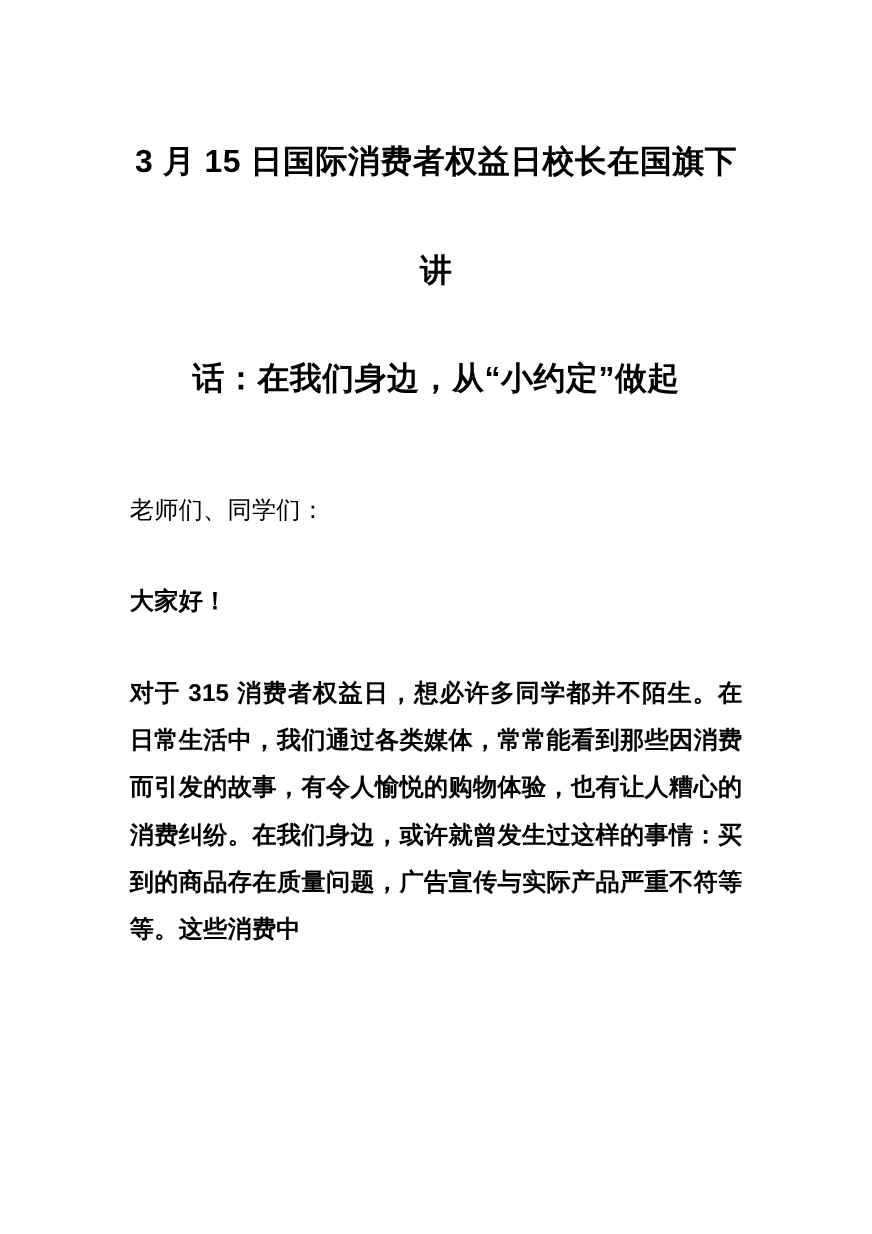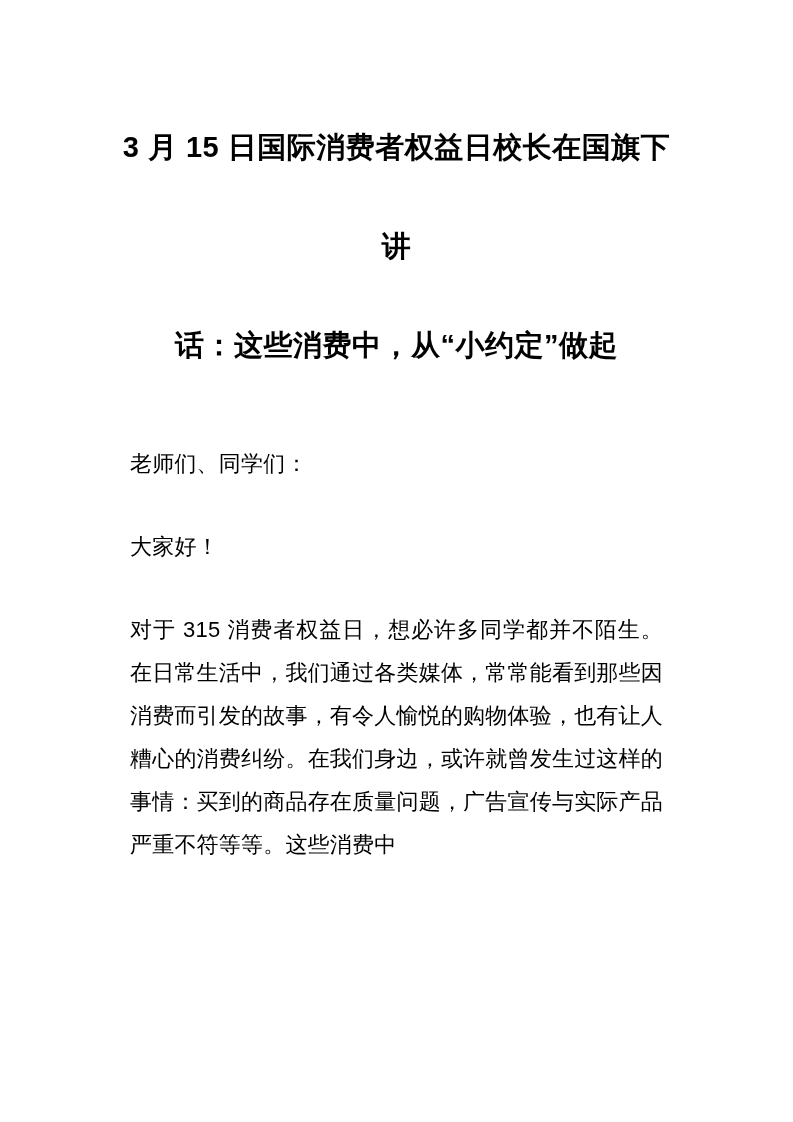--- a/index.html
+++ b/index.html
@@ -31,38 +31,39 @@
     margin: 0;
   }
   .doc-title .title-line {
     display: block;
   }
   .body-text p {
     font-size: 22px;
     line-height: 43px;
     text-align: justify;
     letter-spacing: 0.2px;
-    margin: 12px;
+    margin: 0;
   }
   .body-text p.first {
     margin-top: 47px;
   }
   .body-text p + p {
     margin-top: 40px;
+    font-weight: bold;
   }
 </style>
 </head>
 <body>
 
 <div class="page">
   <div class="content">
 
     <h1 class="doc-title">
       <span class="title-line">3 月 15 日国际消费者权益日校长在国旗下讲</span>
-      <span class="title-line">话：这些消费中，从“小约定”做起</span>
+      <span class="title-line">话：在我们身边，从“小约定”做起</span>
     </h1>
 
     <div class="body-text">
       <p class="first">老师们、同学们：</p>
       <p>大家好！</p>
       <p>对于 315 消费者权益日，想必许多同学都并不陌生。在日常生活中，我们通过各类媒体，常常能看到那些因消费而引发的故事，有令人愉悦的购物体验，也有让人糟心的消费纠纷。在我们身边，或许就曾发生过这样的事情：买到的商品存在质量问题，广告宣传与实际产品严重不符等等。这些消费中</p>
     </div>
 
   </div>
 </div>

